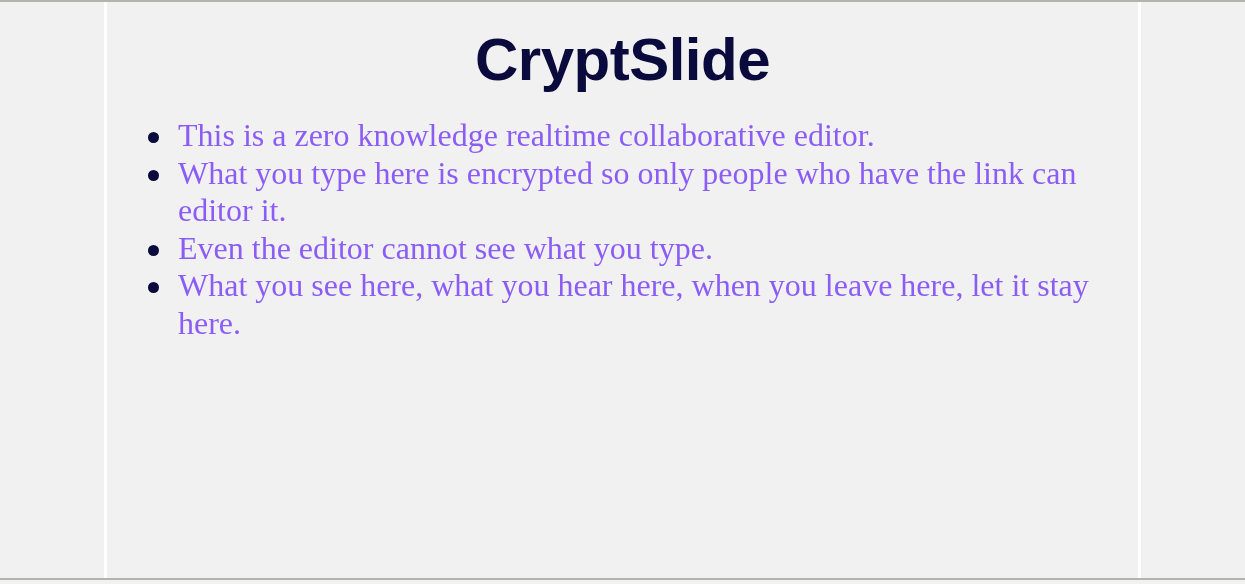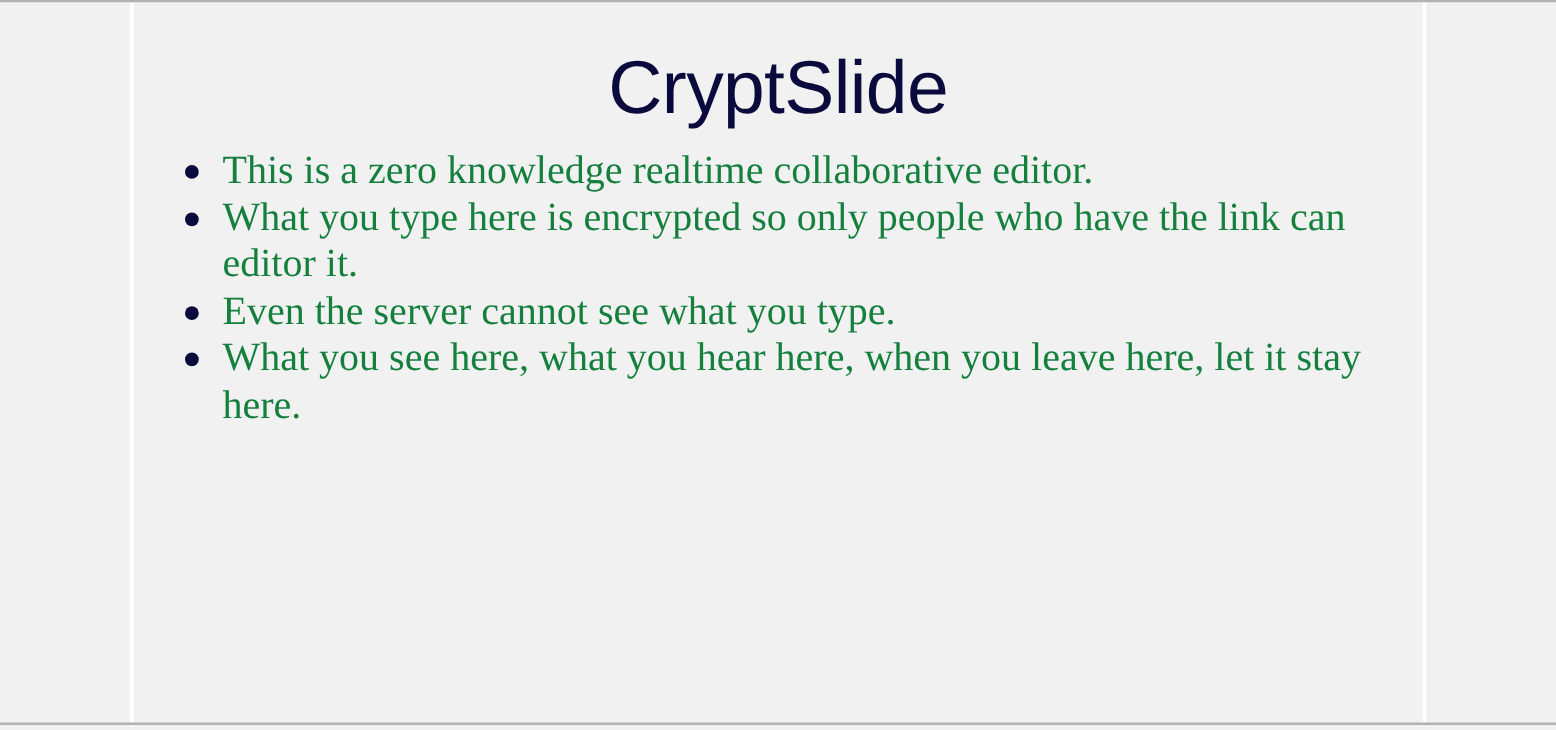--- a/index.html
+++ b/index.html
@@ -63,25 +63,25 @@
     top: 2px;
     width: 1031px;
     height: 576px;
     background: #f1f1f1;
     box-sizing: border-box;
   }
 
   .slide-title {
     position: absolute;
     left: 0;
-    top: 36px;
+    top: 26px;
     width: 1031px;
     text-align: center;
     font-family: "Liberation Sans", "DejaVu Sans", sans-serif;
-    font-weight: normal;
+    font-weight: bold;
     font-size: 60px;
     line-height: 64px;
     letter-spacing: -0.5px;
     color: #0a0a3c;
     white-space: nowrap;
   }
 
   .slide-body {
     position: absolute;
     left: 0;
@@ -97,21 +97,21 @@
     padding: 0;
   }
 
   .bullet-item {
     position: relative;
     margin: 0;
     padding: 0 0 0 71px;
     font-family: "Liberation Serif", "DejaVu Serif", serif;
     font-size: 32px;
     line-height: 37.5px;
-    color: #15803d;
+    color: #8b5cf6;
     text-align: left;
   }
 
   .bullet-marker {
     position: absolute;
     left: 41px;
     top: 15px;
     width: 11px;
     height: 11px;
     border-radius: 50%;
@@ -147,21 +147,21 @@
           <span class="bullet-text">This is a zero knowledge realtime collaborative editor.</span>
         </li>
 
         <li class="bullet-item">
           <span class="bullet-marker"></span>
           <span class="bullet-text">What you type here is encrypted so only people who have the link can editor it.</span>
         </li>
 
         <li class="bullet-item">
           <span class="bullet-marker"></span>
-          <span class="bullet-text">Even the server cannot see what you type.</span>
+          <span class="bullet-text">Even the editor cannot see what you type.</span>
         </li>
 
         <li class="bullet-item">
           <span class="bullet-marker"></span>
           <span class="bullet-text">What you see here, what you hear here, when you leave here, let it stay here.</span>
         </li>
 
       </ul>
     </div>
 

